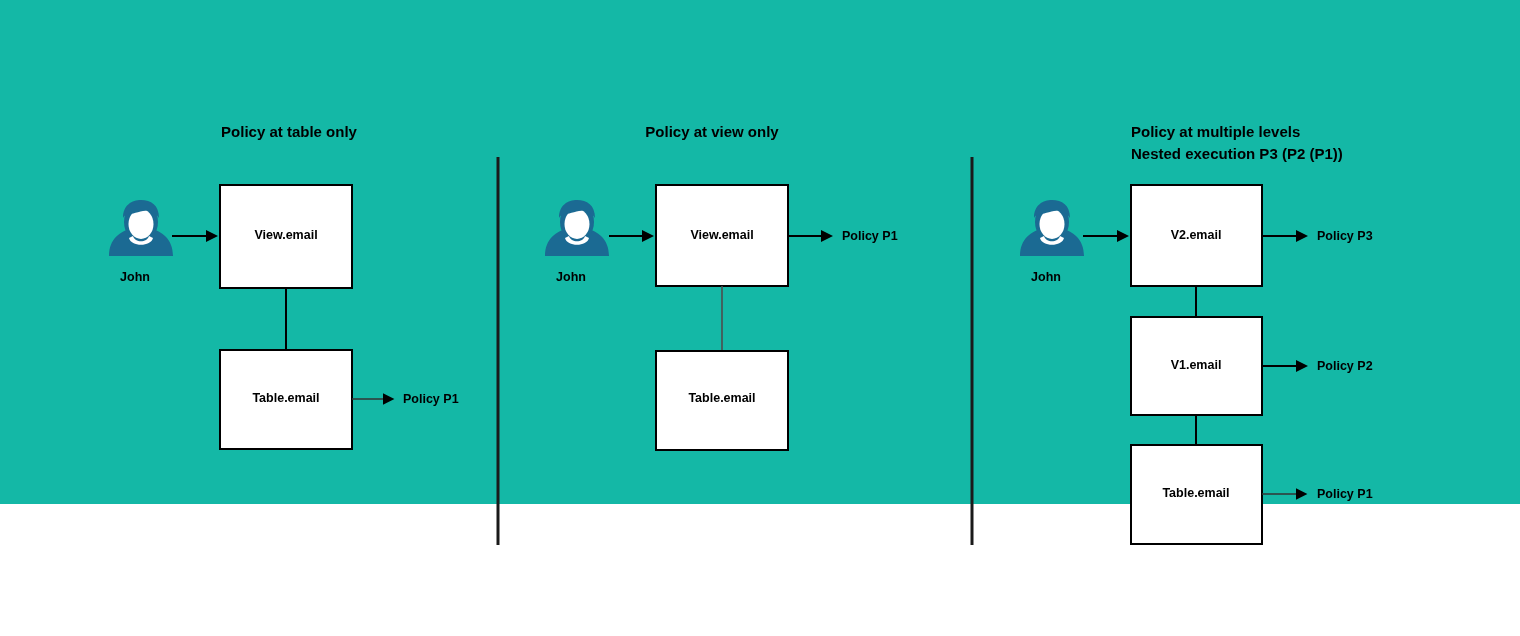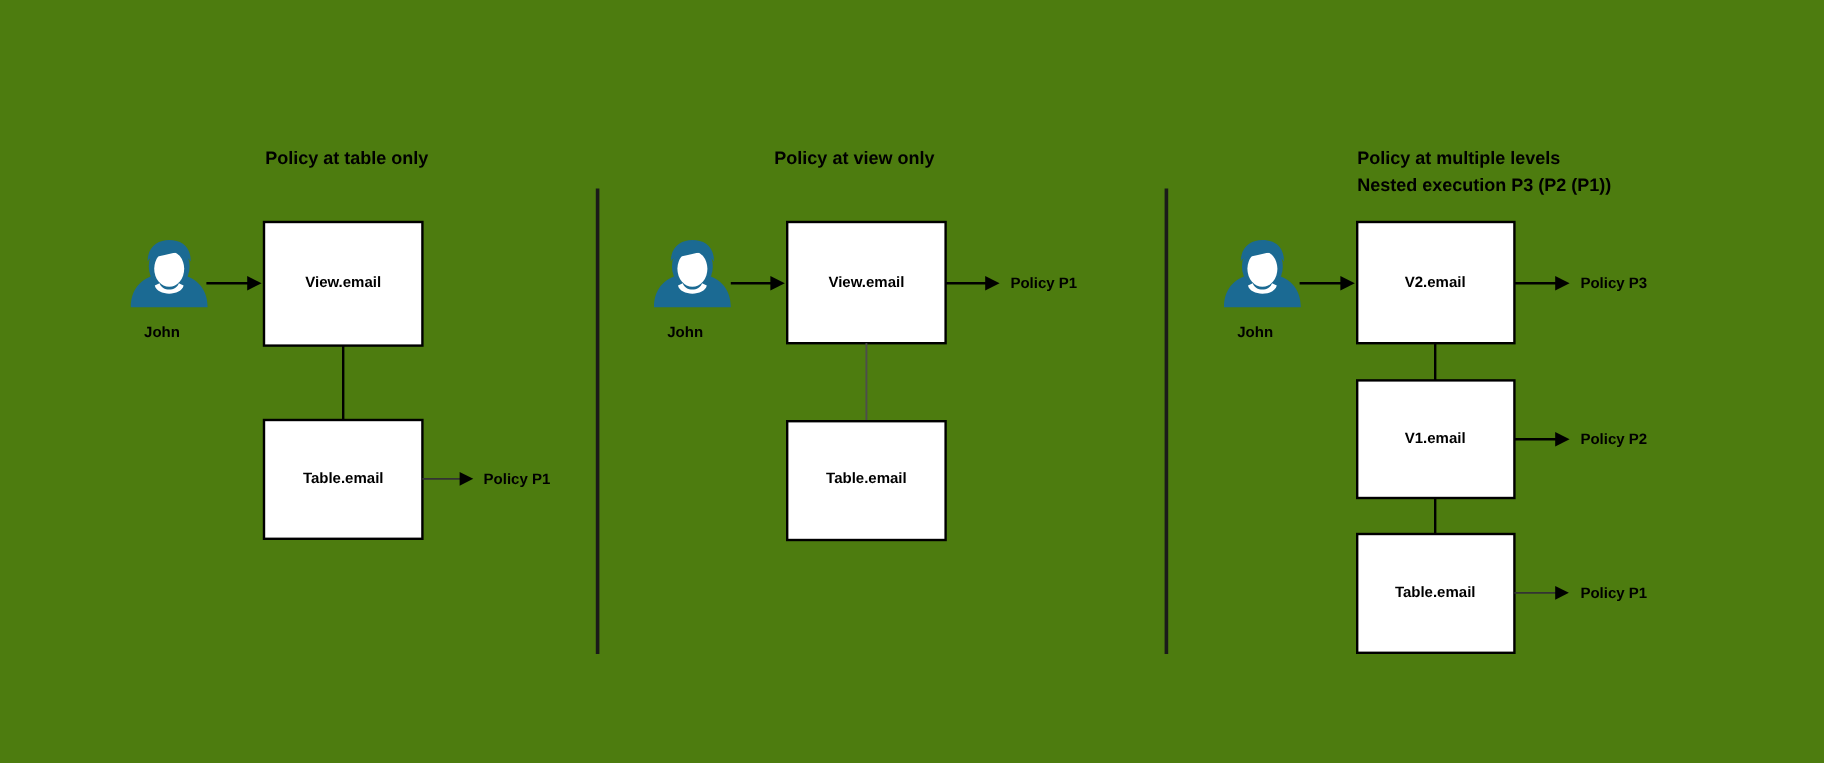--- a/index.html
+++ b/index.html
@@ -9,22 +9,22 @@
   }
   body {
     width: 1520px;
     height: 636px;
     font-family: "Liberation Sans", sans-serif;
     overflow: hidden;
   }
   #diagram-root {
     position: relative;
     width: 1520px;
-    height: 636px;
-    background: #4d7c0f;
+    height: 504px;
+    background: #14b8a6;
   }
   svg.diagram {
     display: block;
     width: 1520px;
     height: 636px;
   }
   .panel-title {
     font-family: "Liberation Sans", sans-serif;
     font-size: 15px;
     font-weight: bold;

